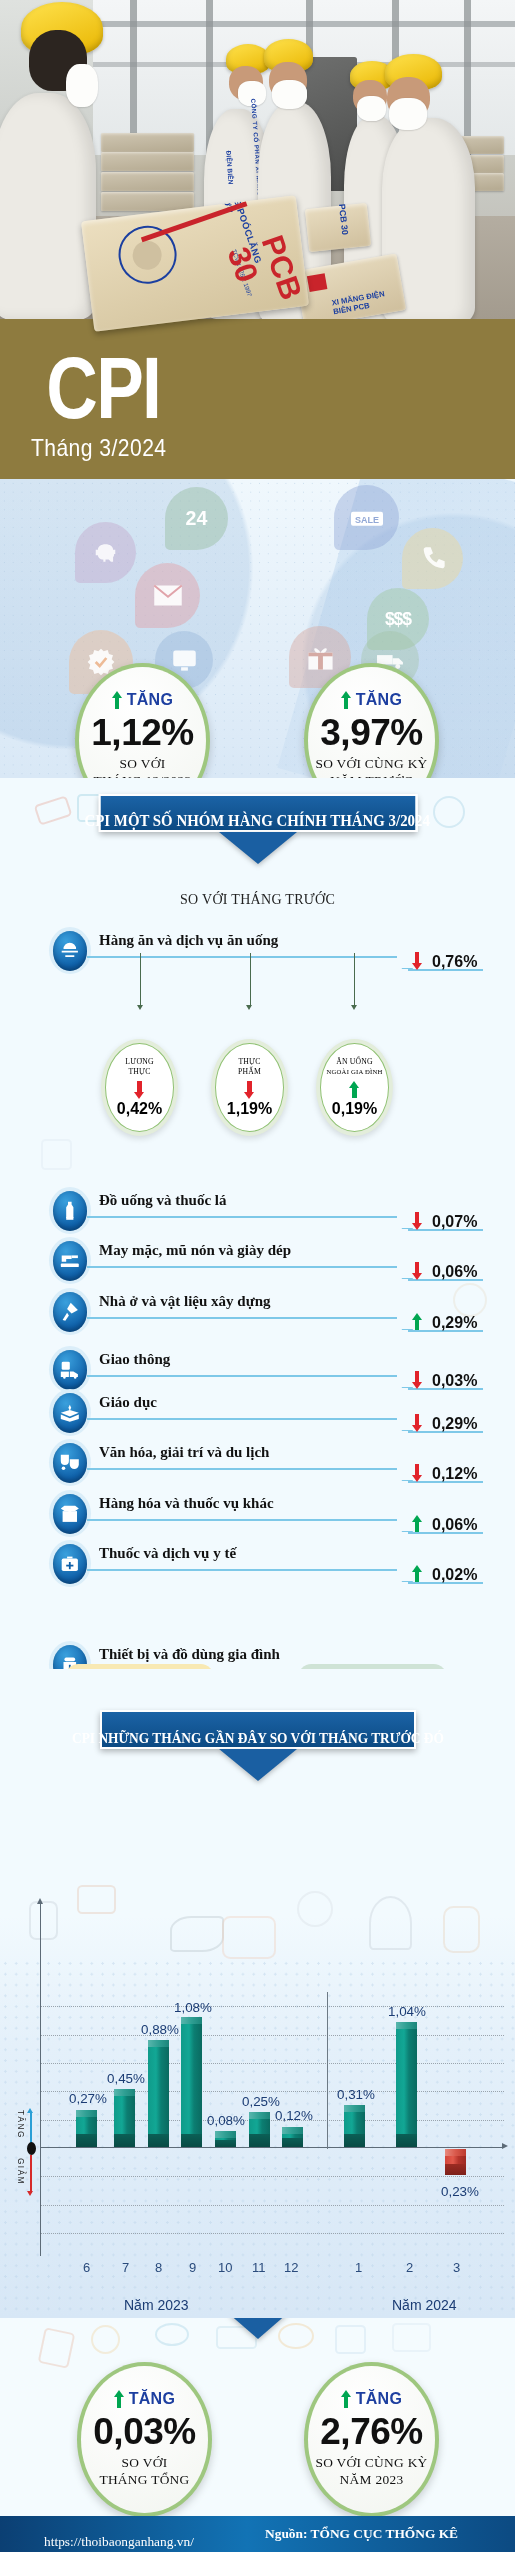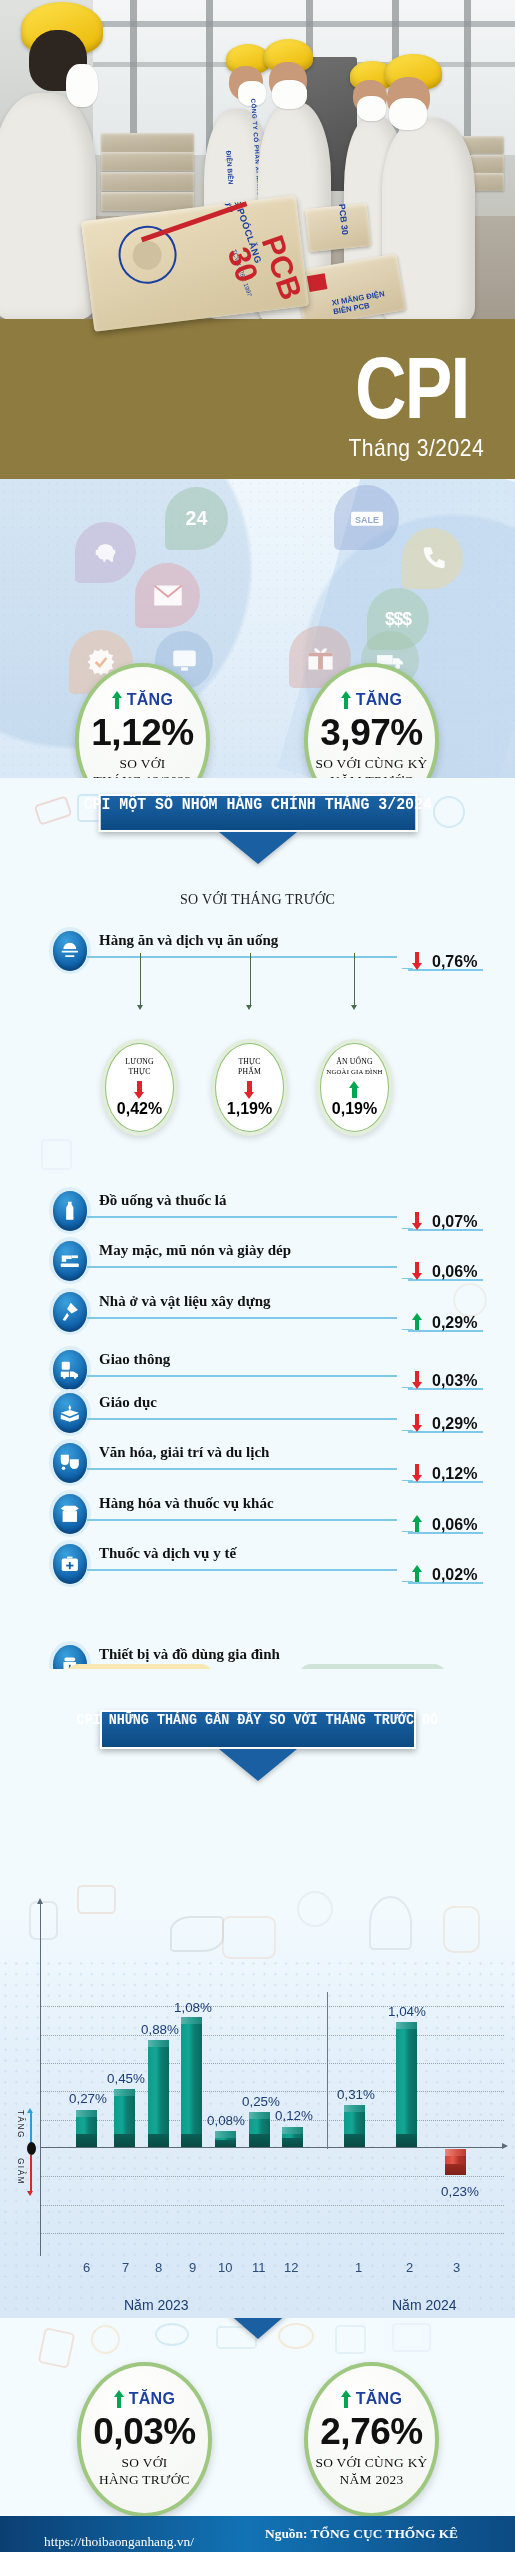--- a/index.html
+++ b/index.html
@@ -27,21 +27,21 @@
     box-shadow: inset 0 -3.1px 6.2px rgba(0,0,0,.20), 0 1.5px 3.6px rgba(0,0,0,.25); }
   .face { position:absolute; background:#c89a79; border-radius:46%; }
   .mask { position:absolute; background:#fdfdfb; border-radius:42%; box-shadow:0 0.5px 1.5px rgba(0,0,0,.2); }
   .bag { position:absolute; background:linear-gradient(170deg,#e8dcc0,#cfbf9d); border-radius:3.1px;
     box-shadow: inset 0 1.5px 4.1px rgba(255,255,255,.55), 0 1.5px 3.6px rgba(0,0,0,.28); }
   .bagtxt { position:absolute; color:#1b3fa0; font-weight:bold; font-family:"Liberation Sans",sans-serif; }
   .bagred { position:absolute; background:#c9242b; }
 
   
   .titleband { position:absolute; left:0; top:319px; width:515px; height:160px;
-    background:#8e7b3f; text-align:right; }
+    background:#8e7b3f; text-align:left; }
   .titleband .cpi { font-family:"Liberation Sans",sans-serif; font-weight:bold; color:#fff;
     font-size:87px; line-height:1; letter-spacing:-2.1px; padding-top:25px;
     transform: scaleX(.82); }
   .titleband .sub { font-family:"Liberation Sans",sans-serif; color:#fff; font-size:24px;
     margin-top:3.1px; letter-spacing:0.5px; transform: scaleX(.88); }
 
   
   .statsband { position:absolute; left:0; top:479px; width:515px; height:299px;
     background:
       radial-gradient(circle at 14% 30%, rgba(150,185,220,.30) 0 36%, transparent 37%),
@@ -76,22 +76,22 @@
   .tag-word { font-family:"Liberation Sans",sans-serif; font-weight:bold; font-size:16px;
     letter-spacing:0.3px; }
   .big-pct { font-family:"Liberation Sans",sans-serif; font-weight:bold; font-size:37px;
     letter-spacing:-0.5px; line-height:1.05; }
   .cmp { font-size:13.4px; letter-spacing:0.3px; line-height:1.25; }
 
   
   .banner { position:absolute; left:50%; transform:translateX(-50%);
     background: linear-gradient(180deg,#1b63a6,#0c4a83);
     border:2.1px solid #fff; box-shadow:0 2.6px 6.2px rgba(0,0,0,.3);
-    color:#fff; font-family:Liberation Mono, monospace; font-weight:bold;
-    text-align:center; display:flex; align-items:flex-start; justify-content:center; }
+    color:#fff; font-family:Liberation Serif, serif; font-weight:bold;
+    text-align:center; display:flex; align-items:flex-end; justify-content:center; }
   .banner .bt { transform: scaleX(.93); white-space:nowrap; }
   .bannerpt { position:absolute; left:50%; transform:translateX(-50%);
     width:0; height:0; border-left:39px solid transparent; border-right:39px solid transparent;
     border-top:32px solid #1a5fa2; filter: drop-shadow(0 2.1px 2.6px rgba(0,0,0,.25)); }
   .bannerpt::after { content:""; position:absolute; left:-39px; top:-32px;
     border-left:39px solid transparent; border-right:39px solid transparent; border-top:32px solid transparent; }
 
   
   .lightband { position:absolute; left:0; width:515px; background:#f2fafe; overflow:hidden; }
   .sketch { position:absolute; border:2.6px solid; border-radius:4.6px; opacity:.30; }
@@ -722,21 +722,21 @@
   <div class="bannerpt" style="top:-5.2px; border-left-width:30px; border-right-width:30px; border-top-width:26px;"></div>
 
   <div class="egg" style="left:77px; top:44px;">
     <div class="inner">
       <div class="lbl-row">
         <span class="au"></span>
         <span class="tag-word" style="color:#1d3fa0;">TĂNG</span>
       </div>
       <div class="big-pct" style="margin-top:5.2px; color:#111;">0,03%</div>
       <div class="cmp" style="margin-top:3.1px; color:#111;">SO VỚI</div>
-      <div class="cmp" style="color:#111;">HÀNG TRƯỚC</div>
+      <div class="cmp" style="color:#111;">THÁNG TỔNG</div>
     </div>
   </div>
 
   <div class="egg" style="left:304px; top:44px;">
     <div class="inner">
       <div class="lbl-row">
         <span class="au"></span>
         <span class="tag-word" style="color:#1d3fa0;">TĂNG</span>
       </div>
       <div class="big-pct" style="margin-top:5.2px; color:#111;">2,76%</div>

